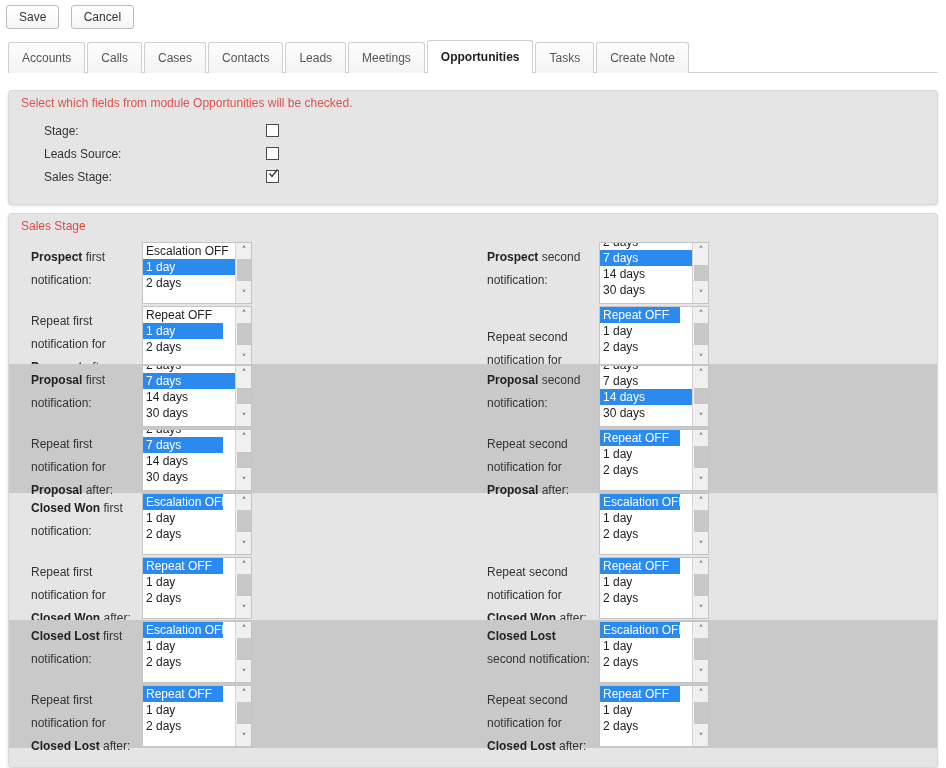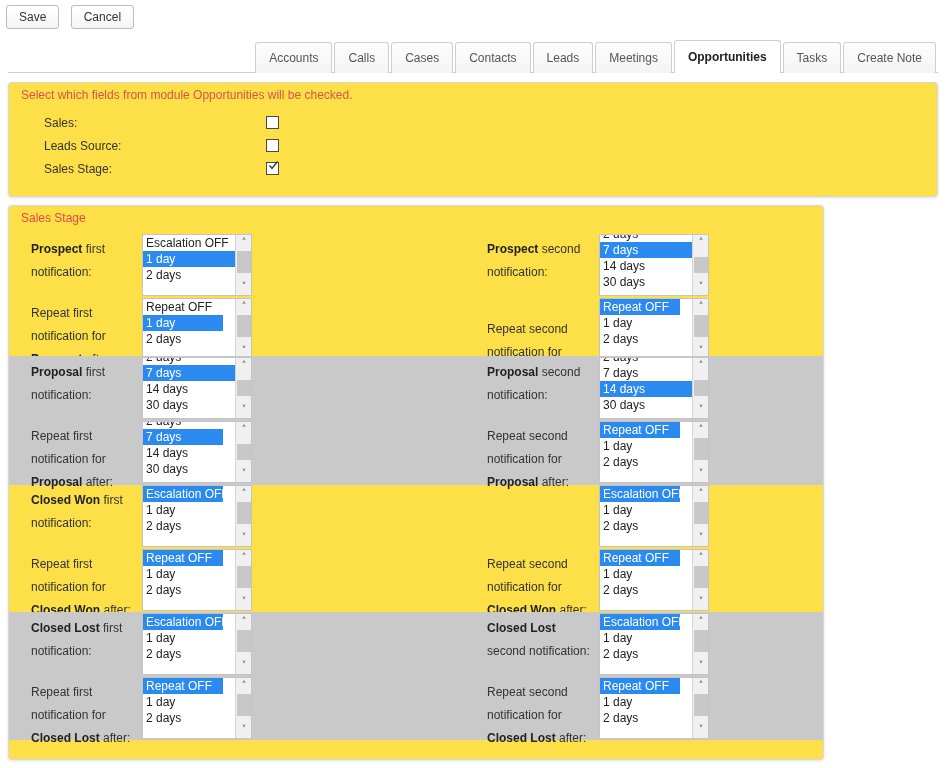--- a/index.html
+++ b/index.html
@@ -36,21 +36,20 @@
     vertical-align: top;
   }
 
   
   #tabstrip {
     position: absolute;
     left: 8px; top: 40px;
     width: 930px;
     height: 33px;
     border-bottom: 1px solid #cfcfcf;
-    text-align: right;
   }
   .tab {
     display: inline-block;
     height: 31px;
     line-height: 30px;
     padding: 0 13px;
     margin-right: 2px;
     font-size: 12px;
     color: #555;
     background: linear-gradient(to bottom,#fdfdfd 0%,#f4f4f4 100%);
@@ -67,27 +66,28 @@
     color: #222;
     font-weight: bold;
     height: 33px;
     line-height: 32px;
     z-index: 3;
   }
 
   
   .panel {
     position: absolute;
-    background: #fde047;
+    background: #e5e5e5;
     border: 1px solid #d8d8d8;
     border-radius: 4px;
     box-shadow: 0 1px 3px rgba(0,0,0,0.13);
+    margin-top: 8px;
   }
   #panel-fields { left: 8px; top: 82px; width: 930px; height: 115px; }
-  #panel-stage  { left: 8px; top: 205px; width: 816px; height: 555px; overflow: hidden; }
+  #panel-stage  { left: 8px; top: 205px; width: 930px; height: 555px; overflow: hidden; }
 
   .panel-legend {
     position: absolute;
     left: 12px; top: 5px;
     font-size: 12px;
     color: #d9534f;
     white-space: nowrap;
   }
   #stage-legend { color: #e04a46; }
 
@@ -202,21 +202,21 @@
   <div class="btn">Save</div>
   <div class="btn">Cancel</div>
 </div>
 
 <div id="tabstrip"><div class="tab"><span>Accounts</span></div><div class="tab"><span>Calls</span></div><div class="tab"><span>Cases</span></div><div class="tab"><span>Contacts</span></div><div class="tab"><span>Leads</span></div><div class="tab"><span>Meetings</span></div><div class="tab active"><span>Opportunities</span></div><div class="tab"><span>Tasks</span></div><div class="tab"><span>Create Note</span></div></div>
 
 <div class="panel" id="panel-fields">
   <div class="panel-legend">Select which fields from module Opportunities will be checked.</div>
   <div id="fields-rows">
       <div class="field-row" style="top: 30px;">
-        <div class="lbl-static field-label">Sales:</div>
+        <div class="lbl-static field-label">Stage:</div>
         <div class="cbx"></div>
       </div>
       <div class="field-row" style="top: 53px;">
         <div class="lbl-static field-label">Leads Source:</div>
         <div class="cbx"></div>
       </div>
       <div class="field-row" style="top: 76px;">
         <div class="lbl-static field-label">Sales Stage:</div>
         <div class="cbx">
           <span class="tick"><svg width="11" height="11" viewBox="0 0 11 11">

